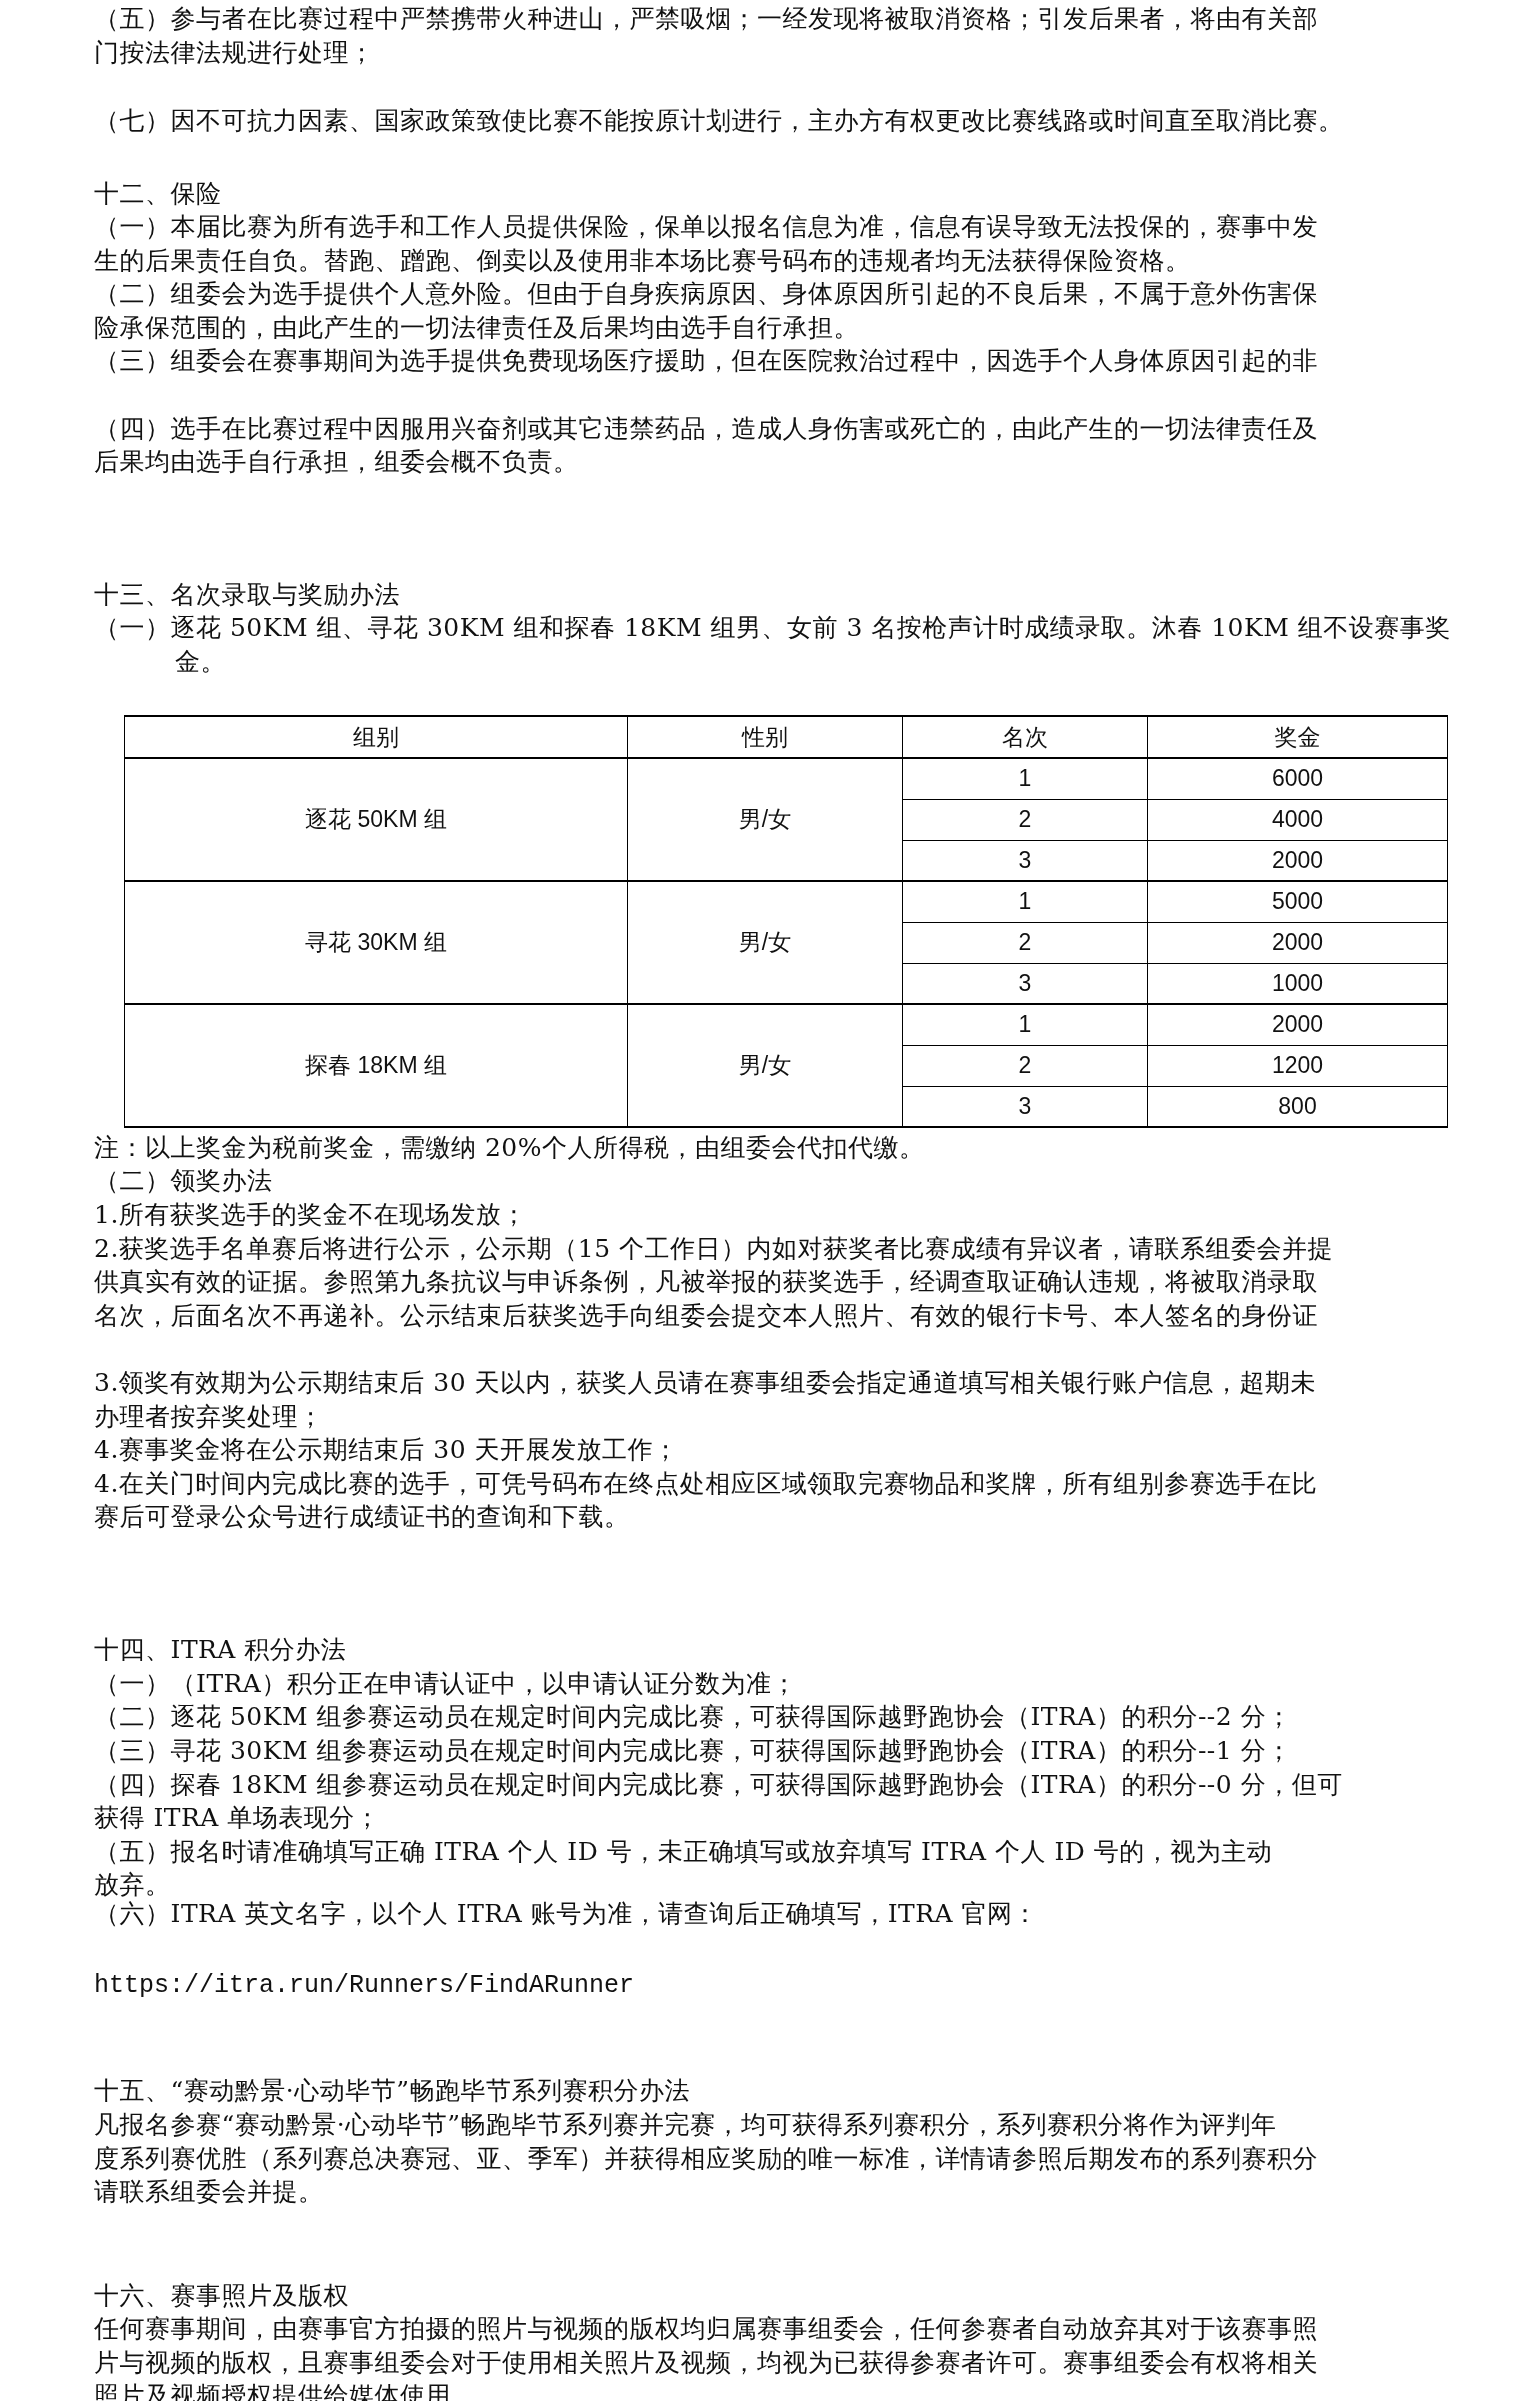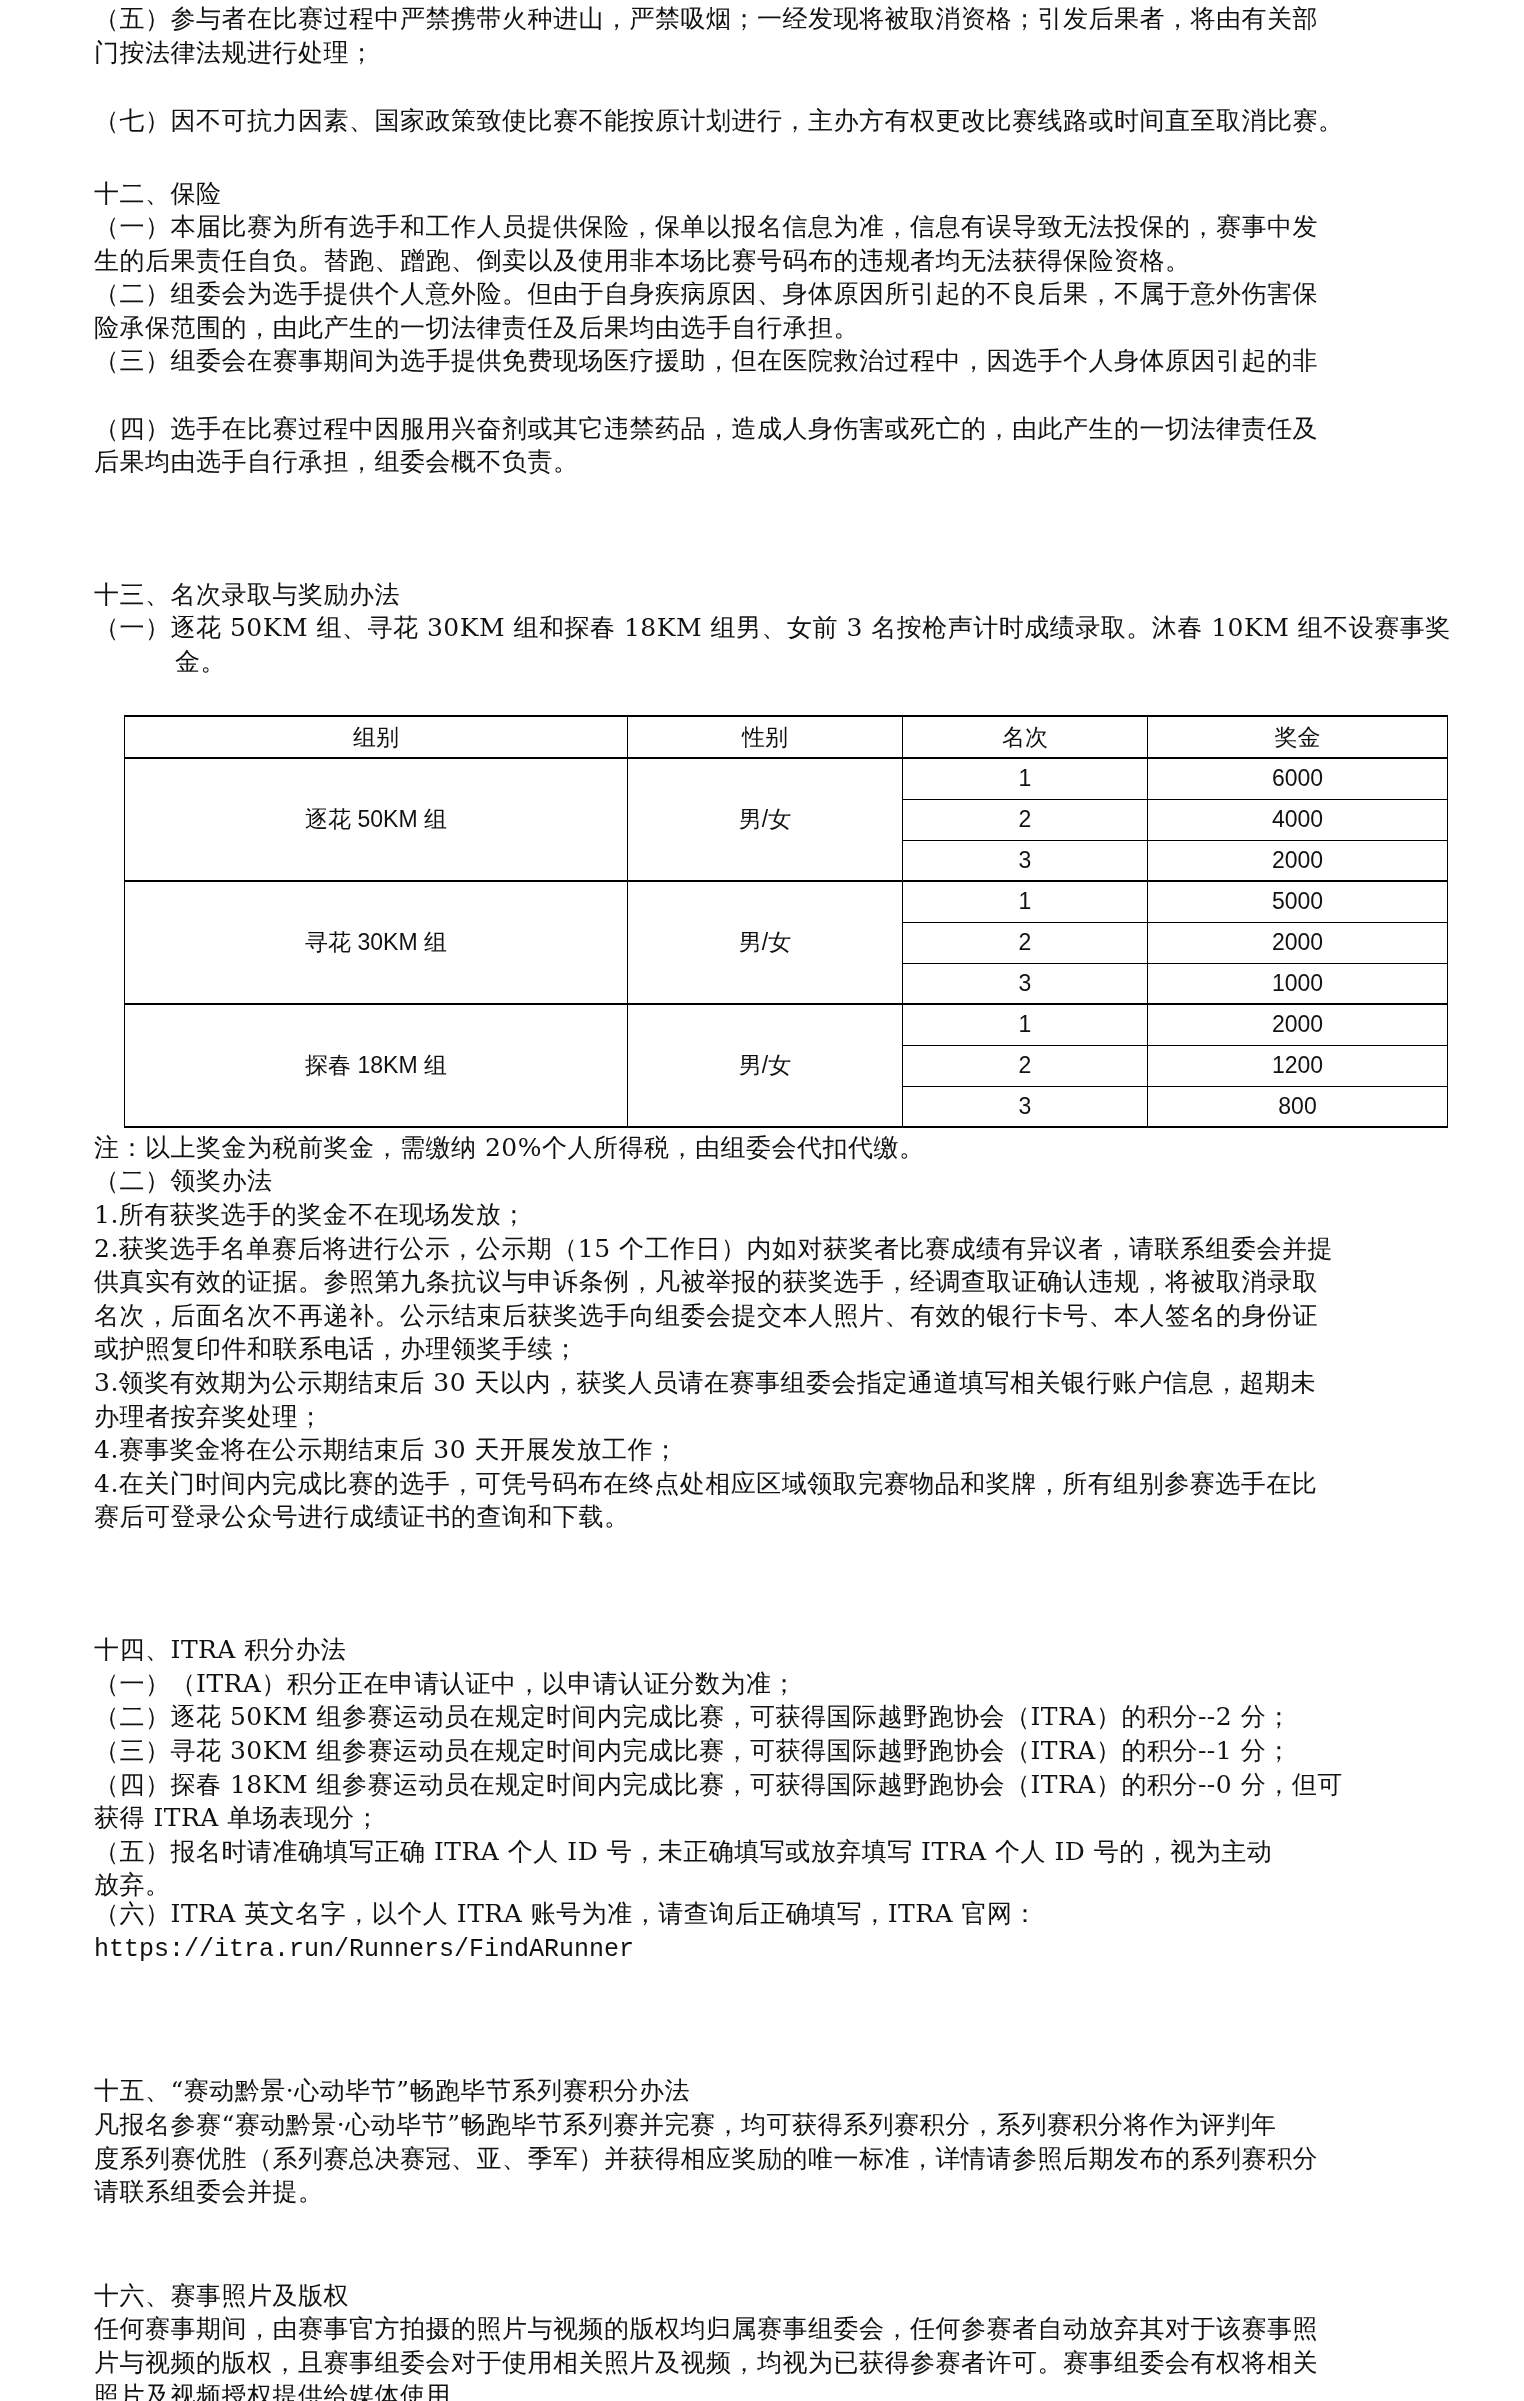--- a/index.html
+++ b/index.html
@@ -8,21 +8,21 @@
     font-family: "DejaVu Serif", "Liberation Serif", serif;
     color: #111111;
   }
   .page { position: absolute; left: 0; top: 0; width: 1524px; height: 2814px; }
   .line {
     position: absolute; left: 94px; width: 1354px;
     font-size: 25px; line-height: 38px; white-space: nowrap;
     letter-spacing: 0.5px;
   }
   .line.indent { left: 175px; }
-  .mono { font-family: "Liberation Mono", "DejaVu Sans Mono", monospace; letter-spacing: 0; }
+  .mono { font-family: "Liberation Mono", "DejaVu Sans Mono", monospace; letter-spacing: 0; margin-top: 36px; }
 
   table.prize {
     position: absolute; left: 124px; top: 715px; width: 1323px;
     border-collapse: collapse; table-layout: fixed;
     font-family: "Liberation Sans", "DejaVu Sans", sans-serif;
     font-size: 23px; text-align: center;
   }
   table.prize th, table.prize td {
     border: 1.4px solid #000000; padding: 0; font-weight: normal;
   }
@@ -115,21 +115,20 @@
       </tr>
     </tbody>
   </table>
 
   <div class="line" style="top:1129px">注：以上奖金为税前奖金，需缴纳 20%个人所得税，由组委会代扣代缴。</div>
   <div class="line" style="top:1162px">（二）领奖办法</div>
   <div class="line" style="top:1196px">1.所有获奖选手的奖金不在现场发放；</div>
   <div class="line" style="top:1230px">2.获奖选手名单赛后将进行公示，公示期（15 个工作日）内如对获奖者比赛成绩有异议者，请联系组委会并提</div>
   <div class="line" style="top:1263px">供真实有效的证据。参照第九条抗议与申诉条例，凡被举报的获奖选手，经调查取证确认违规，将被取消录取</div>
   <div class="line" style="top:1297px">名次，后面名次不再递补。公示结束后获奖选手向组委会提交本人照片、有效的银行卡号、本人签名的身份证</div>
-  <div class="line" style="top:1330px">或护照复印件和联系电话，办理领奖手续；</div>
   <div class="line" style="top:1364px">3.领奖有效期为公示期结束后 30 天以内，获奖人员请在赛事组委会指定通道填写相关银行账户信息，超期未</div>
   <div class="line" style="top:1398px">办理者按弃奖处理；</div>
   <div class="line" style="top:1431px">4.赛事奖金将在公示期结束后 30 天开展发放工作；</div>
   <div class="line" style="top:1465px">4.在关门时间内完成比赛的选手，可凭号码布在终点处相应区域领取完赛物品和奖牌，所有组别参赛选手在比</div>
   <div class="line" style="top:1498px">赛后可登录公众号进行成绩证书的查询和下载。</div>
 
   <div class="line" style="top:1631px">十四、ITRA 积分办法</div>
   <div class="line" style="top:1665px">（一）（ITRA）积分正在申请认证中，以申请认证分数为准；</div>
   <div class="line" style="top:1698px">（二）逐花 50KM 组参赛运动员在规定时间内完成比赛，可获得国际越野跑协会（ITRA）的积分--2 分；</div>
   <div class="line" style="top:1732px">（三）寻花 30KM 组参赛运动员在规定时间内完成比赛，可获得国际越野跑协会（ITRA）的积分--1 分；</div>

